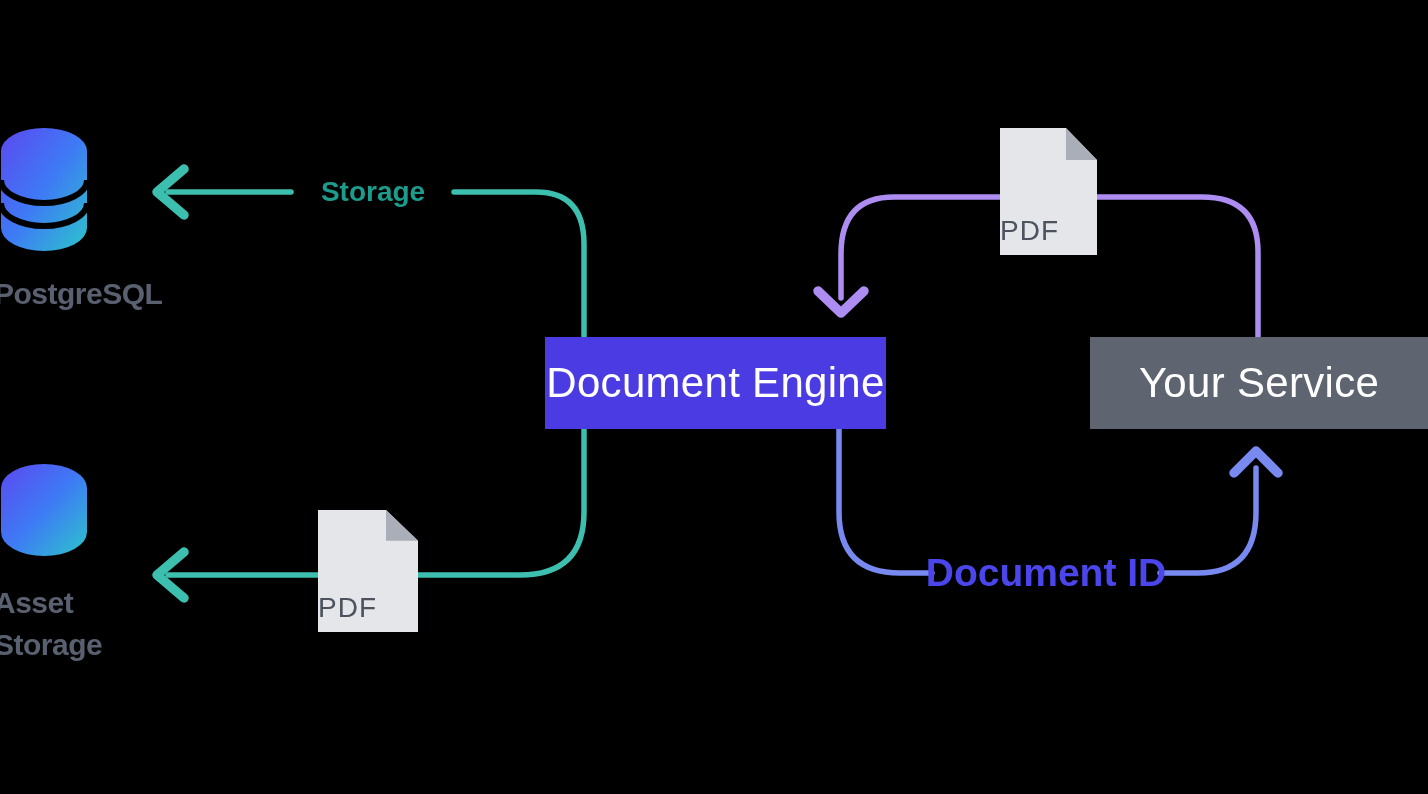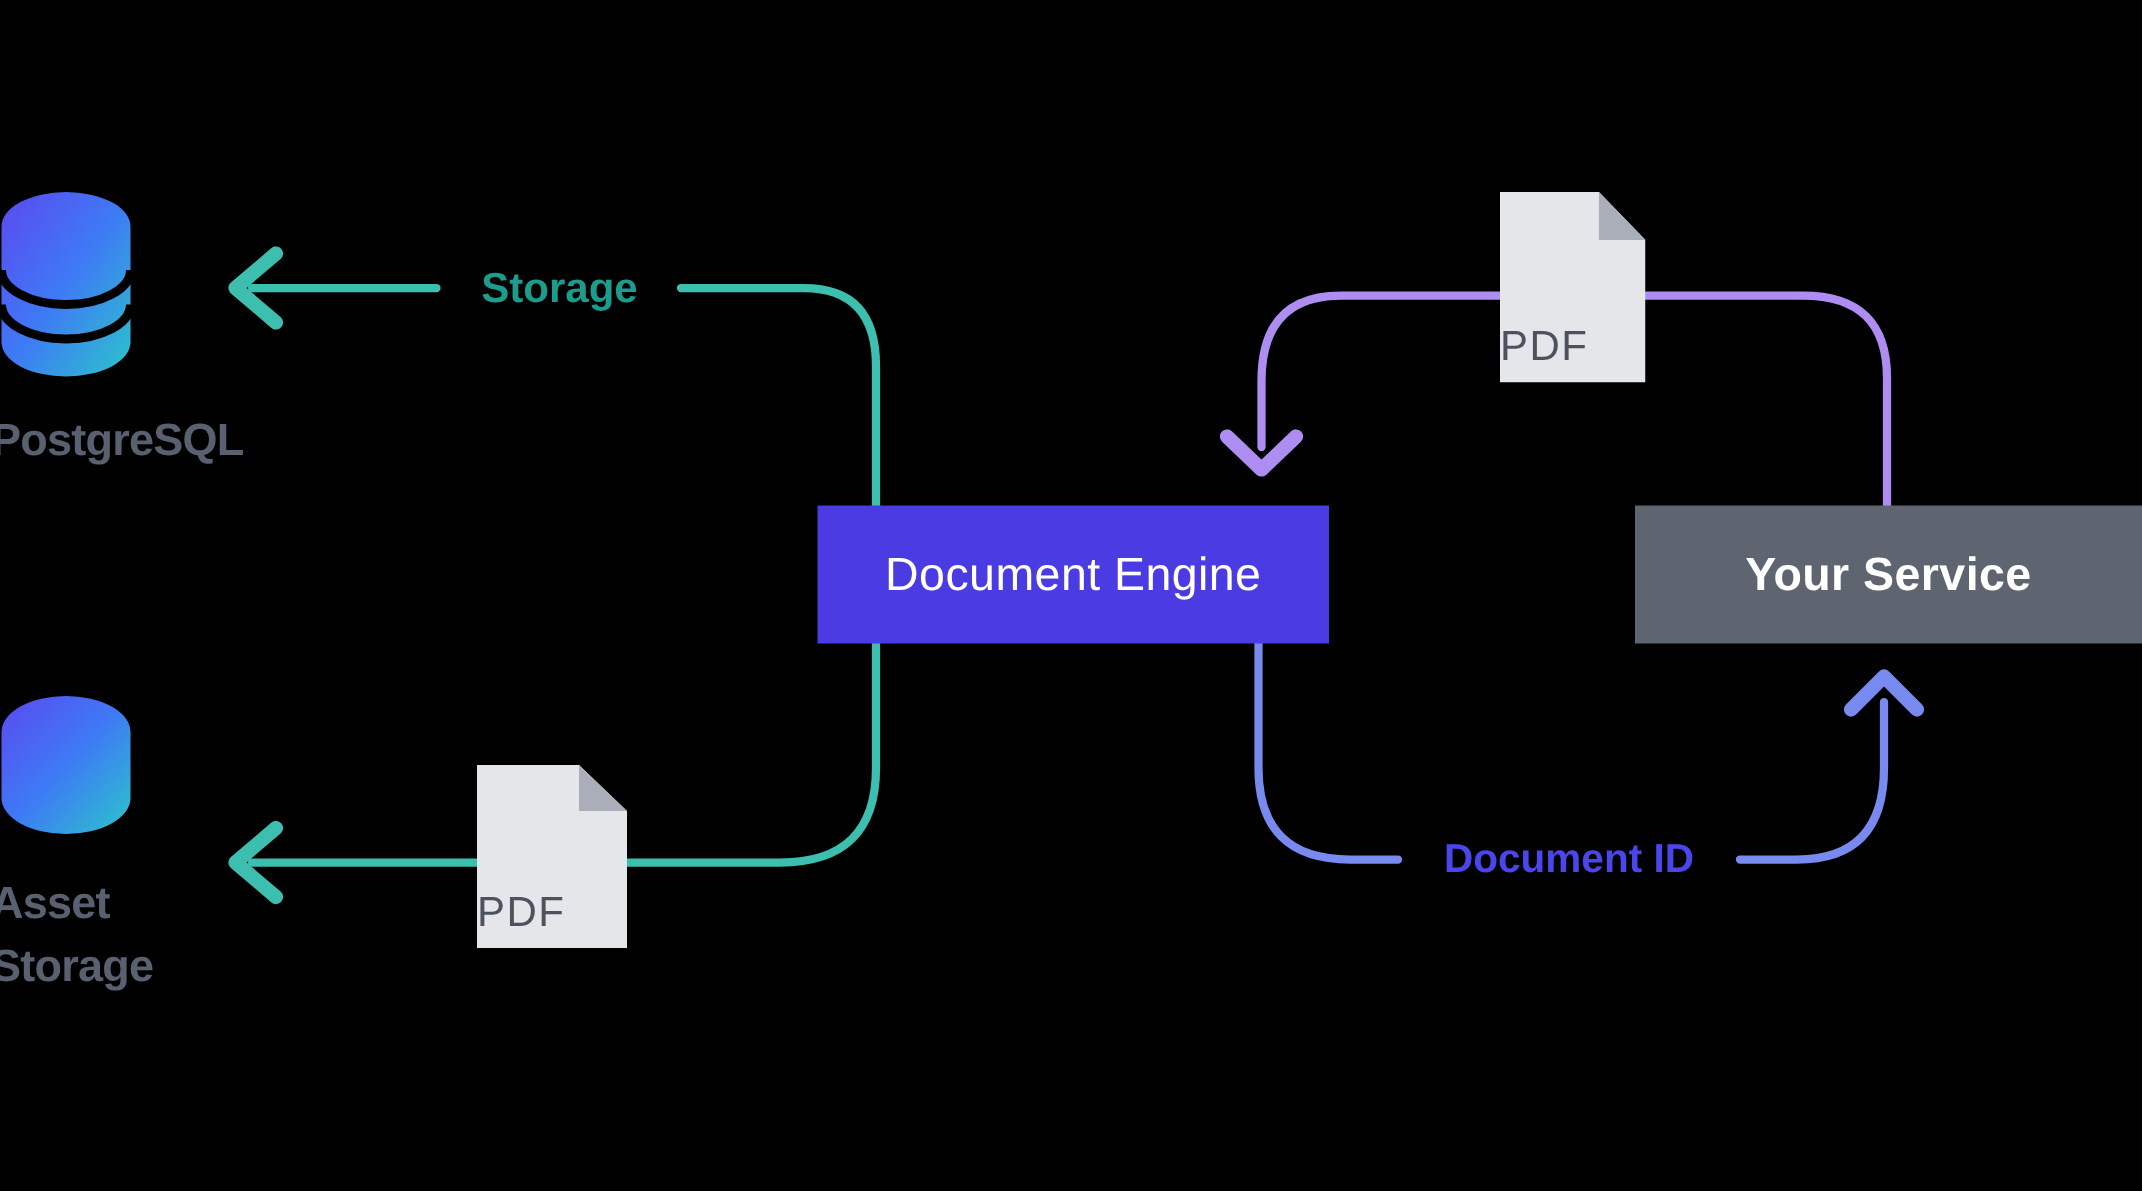--- a/index.html
+++ b/index.html
@@ -34,26 +34,26 @@
     stroke-linejoin: round;
   }
   .node-box {
     position: absolute;
     top: 337px;
     height: 92px;
     z-index: 2;
     display: flex;
     align-items: center;
     justify-content: center;
-    font-size: 31px;
+    font-size: 42px;
     font-weight: 500;
     letter-spacing: 0.3px;
   }
   #document-engine { left: 545px; width: 341px; }
-  #your-service   { left: 1090px; width: 338px; font-weight: bold; }
+  #your-service   { left: 1090px; width: 338px; }
   .db-icon {
     position: absolute;
     z-index: 2;
   }
   #postgres-icon { left: 0px; top: 127px; width: 88px; height: 126px; }
   #asset-icon    { left: 0px; top: 462px; width: 88px; height: 96px; }
   .db-icon svg { width: 100%; height: 100%; display: block; }
   .pdf-icon {
     position: absolute;
     z-index: 2;
@@ -78,21 +78,21 @@
     white-space: nowrap;
   }
   #metadata-label {
     left: 373px; top: 192px;
     transform: translate(-50%, -50%);
     font-size: 28px;
   }
   #document-id-label {
     left: 1046px; top: 573px;
     transform: translate(-50%, -50%);
-    font-size: 27px;
+    font-size: 39px;
   }
   .node-label {
     position: absolute;
     z-index: 3;
     font-weight: 700;
     white-space: nowrap;
     font-size: 30px;
     letter-spacing: -0.5px;
   }
   #postgresql-label { left: -6px; top: 277px; }

